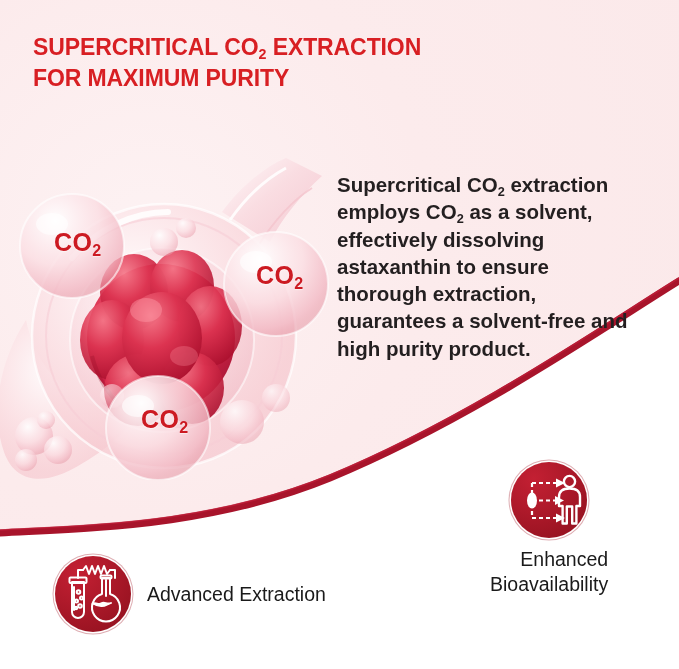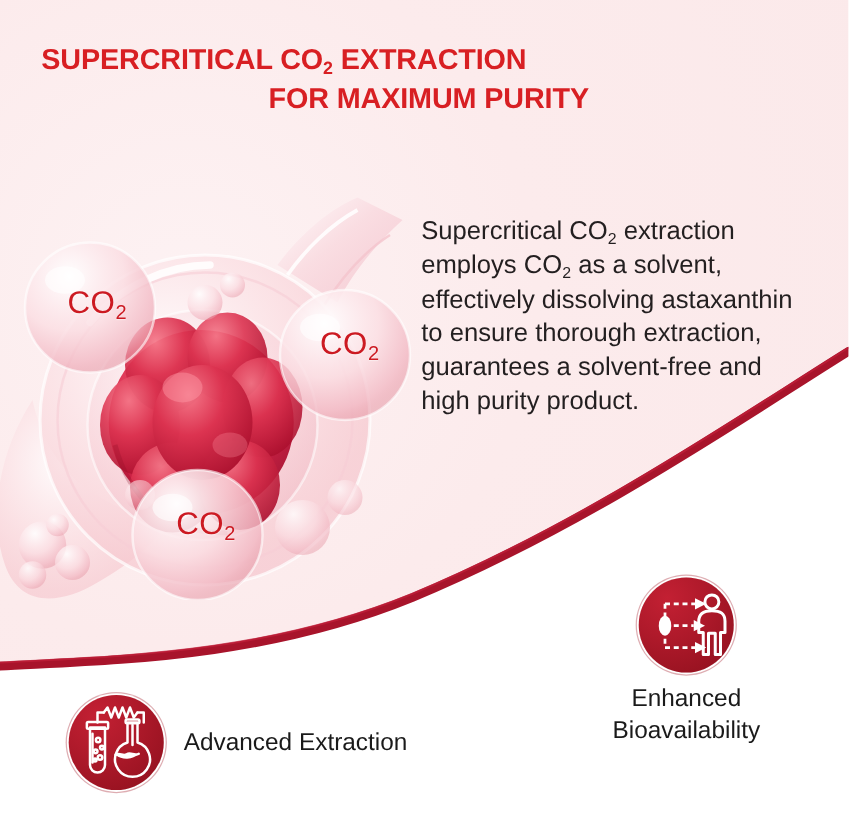--- a/index.html
+++ b/index.html
@@ -38,40 +38,40 @@
 
   
   .headline{
     position:absolute; left:33px; top:32px; width:620px;
     color:#d81f23;
     font-weight:bold;
     font-size:23px;
     line-height:1.34;
     letter-spacing:-0.1px;
   }
-  .headline .l2{ display:block;text-align:center; }
+  .headline .l2{ display:block; }
   .headline sub{
     font-size:.62em;
     vertical-align:baseline;
     position:relative; top:.30em;
     letter-spacing:0;
   }
 
   
   .photo{
     position:absolute; left:-14px; top:150px;
     width:350px; height:330px;
   }
   .photo svg{ display:block; }
 
   
   .co2{
     position:absolute;
     color:#cc1a22;
-    font-weight:normal;
+    font-weight:bold;
     font-size:25px;
     letter-spacing:.4px;
     white-space:nowrap;
     text-shadow:0 1px 1px rgba(255,255,255,.55);
   }
   .co2 sub{
     font-size:.64em;
     vertical-align:baseline;
     position:relative; top:.32em;
     letter-spacing:0;
@@ -79,20 +79,21 @@
   #co2-a{ left:54px; top:228px; }
   #co2-b{ left:256px; top:261px; }
   #co2-c{ left:141px; top:405px; }
 
   
   .body-copy{
     position:absolute; left:337px; top:171px; width:300px;
     font-size:20.5px;
     line-height:1.33;
     color:#231f20;
+    font-weight:bold;
   }
   .body-copy sub{
     font-size:.62em;
     vertical-align:baseline;
     position:relative; top:.3em;
   }
 
   
   .feature{
     position:absolute;
@@ -110,21 +111,21 @@
     box-shadow:0 0 0 1.5px #ffffff, 0 0 0 2.5px rgba(160,20,35,.35);
     flex:0 0 auto;
   }
   .badge svg{ position:absolute; inset:0; }
 
   .feature-label{
     font-size:19.5px;
     line-height:1.30;
     color:#1a1a1a;
   }
-  #feature-bio .feature-label{ text-align:center; }
+  #feature-bio .feature-label{ text-align:right; }
   #feature-extraction .feature-label{ margin-top:2px; }
 </style>
 </head>
 <body>
 
 <div id="canvas">
 
   <div class="pink-panel"></div>
 
   <div class="photo">

